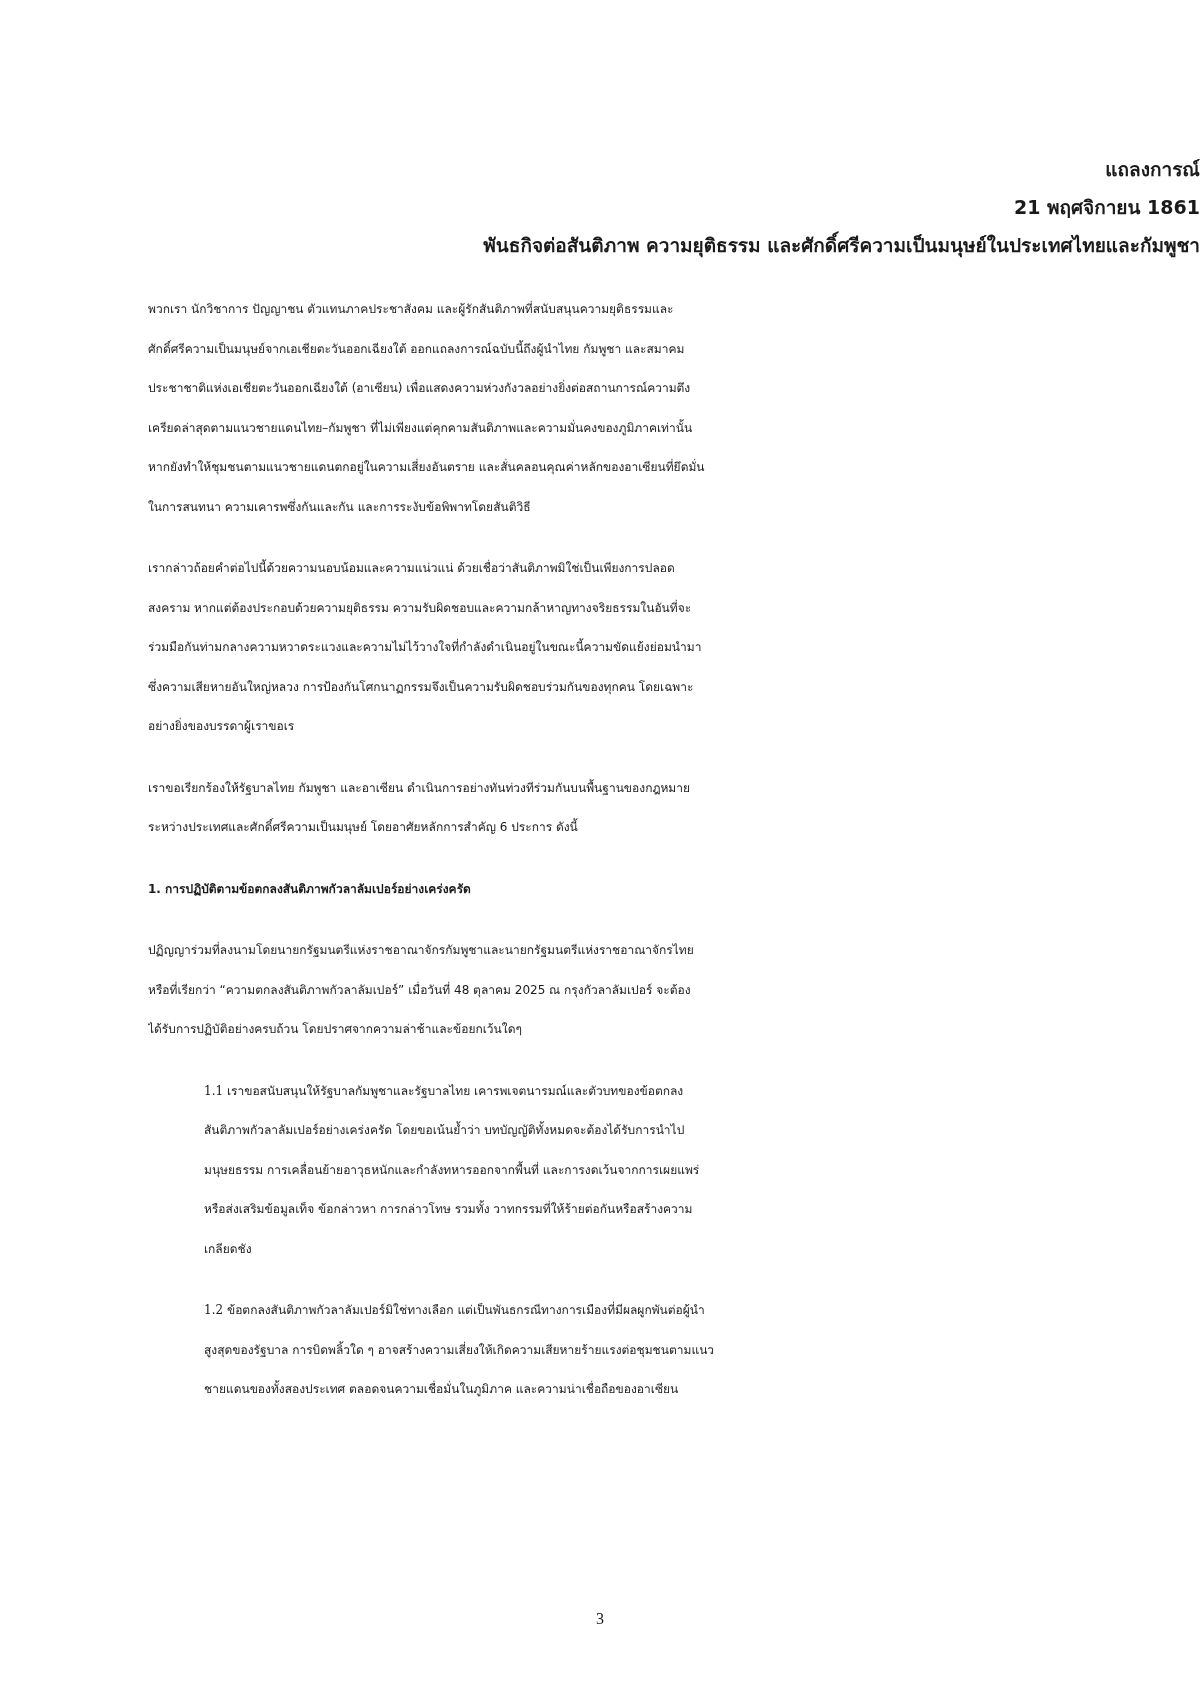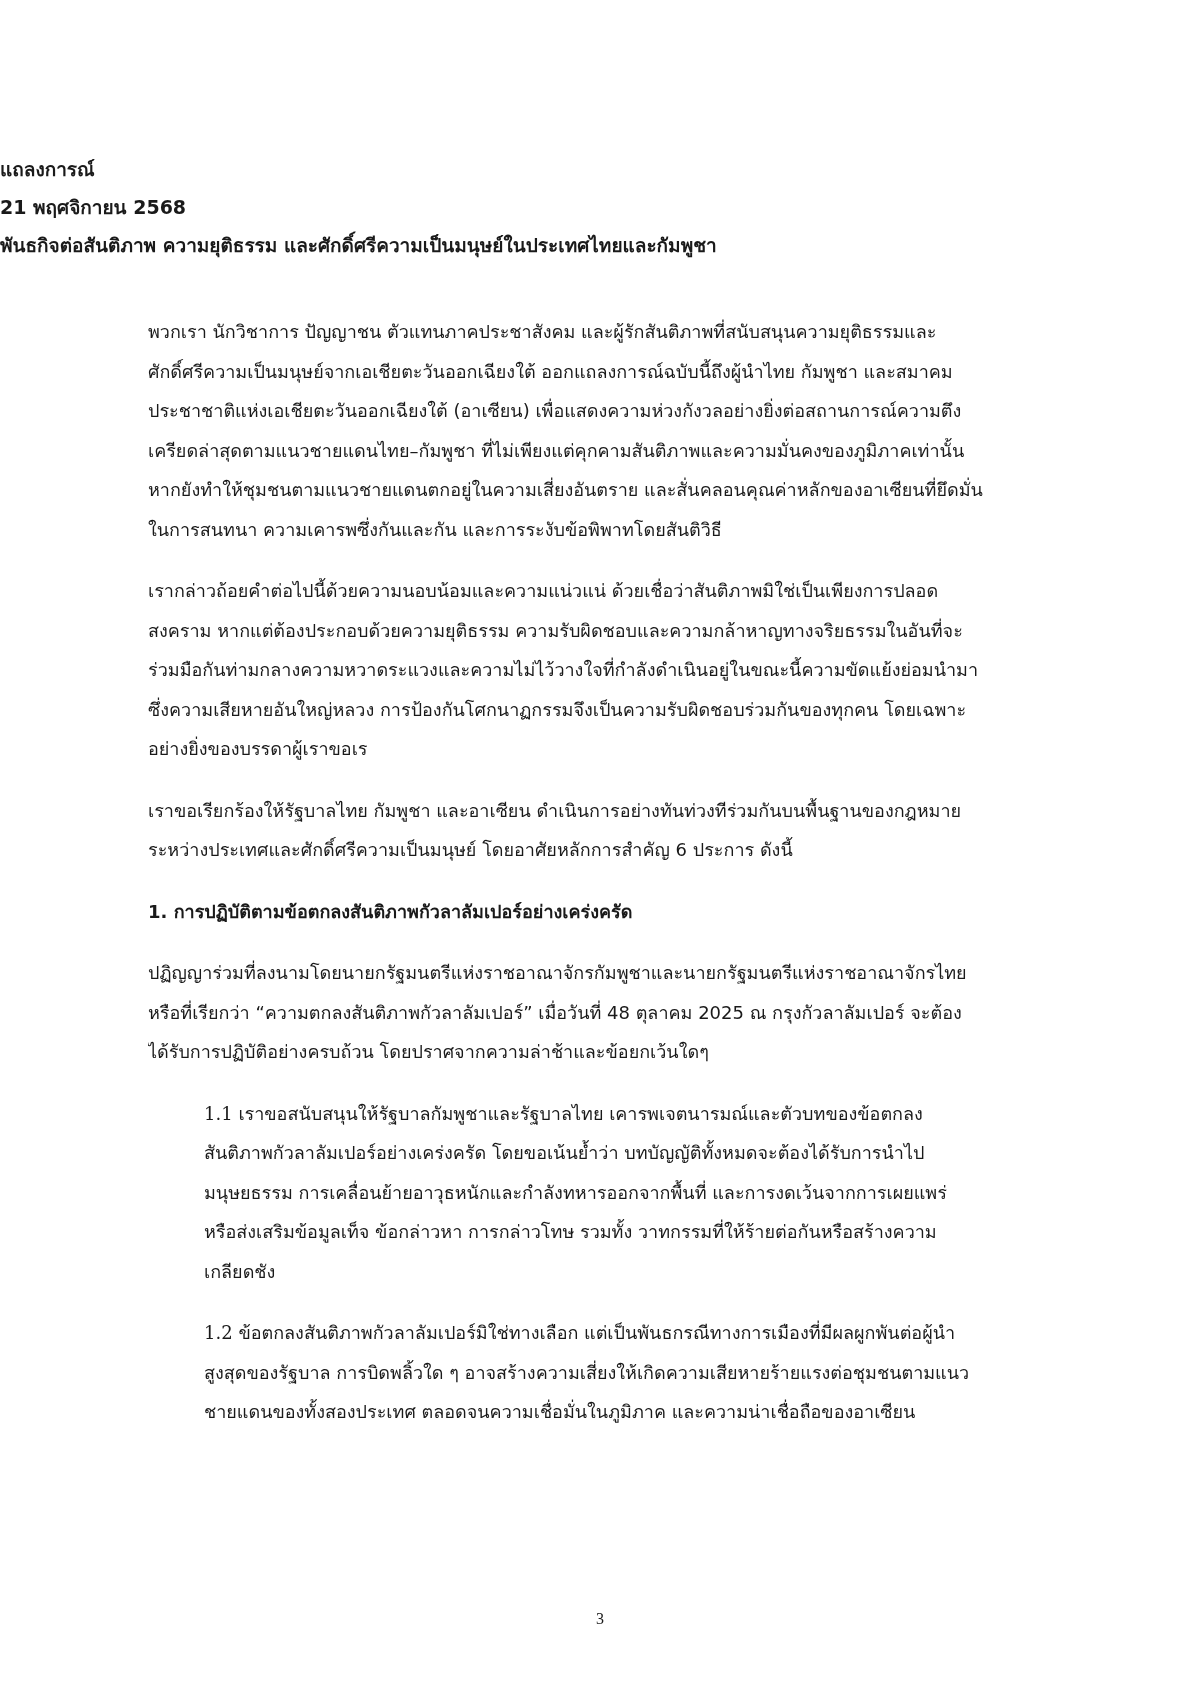--- a/index.html
+++ b/index.html
@@ -19,35 +19,35 @@
       position: absolute;
       left: 0; top: 0;
       width: 1200px;
       height: 1700px;
     }
     .header {
       position: absolute;
       left: 0;
       top: 150px;
       width: 1200px;
-      text-align: left;
+      text-align: right;
       font-weight: bold;
       font-size: 19px;
     }
     .header .line {
       height: 38px;
       line-height: 38px;
       white-space: nowrap;
     }
     .body {
       position: absolute;
       left: 148px;
-      top: 312px;
+      top: 290px;
       width: 925px;
-      font-size: 18px;
+      font-size: 12px;
     }
     .para {
       line-height: 39.5px;
       margin: 0 0 22px 0;
       text-align: justify;
       text-align-last: left;
     }
     .para .ln {
       display: block;
       white-space: nowrap;
@@ -75,21 +75,21 @@
       font-size: 16px;
     }
   </style>
 </head>
 <body>
 
 <div class="page">
 
   <div class="header">
     <div class="line">แถลงการณ์</div>
-    <div class="line">21 พฤศจิกายน 2568</div>
+    <div class="line">21 พฤศจิกายน 1861</div>
     <div class="line">พันธกิจต่อสันติภาพ ความยุติธรรม และศักดิ์ศรีความเป็นมนุษย์ในประเทศไทยและกัมพูชา</div>
   </div>
 
   <div class="body">
 
     <div class="para">
       <span class="ln">พวกเรา นักวิชาการ ปัญญาชน ตัวแทนภาคประชาสังคม และผู้รักสันติภาพที่สนับสนุนความยุติธรรมและ</span>
       <span class="ln">ศักดิ์ศรีความเป็นมนุษย์จากเอเชียตะวันออกเฉียงใต้ ออกแถลงการณ์ฉบับนี้ถึงผู้นำไทย กัมพูชา และสมาคม</span>
       <span class="ln">ประชาชาติแห่งเอเชียตะวันออกเฉียงใต้ (อาเซียน) เพื่อแสดงความห่วงกังวลอย่างยิ่งต่อสถานการณ์ความตึง</span>
       <span class="ln">เครียดล่าสุดตามแนวชายแดนไทย–กัมพูชา ที่ไม่เพียงแต่คุกคามสันติภาพและความมั่นคงของภูมิภาคเท่านั้น</span>

